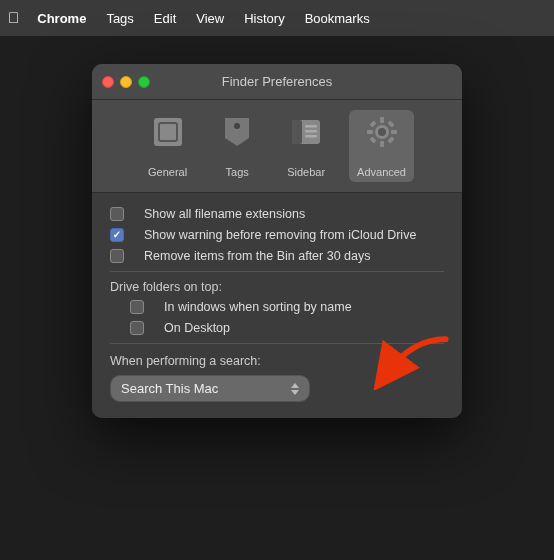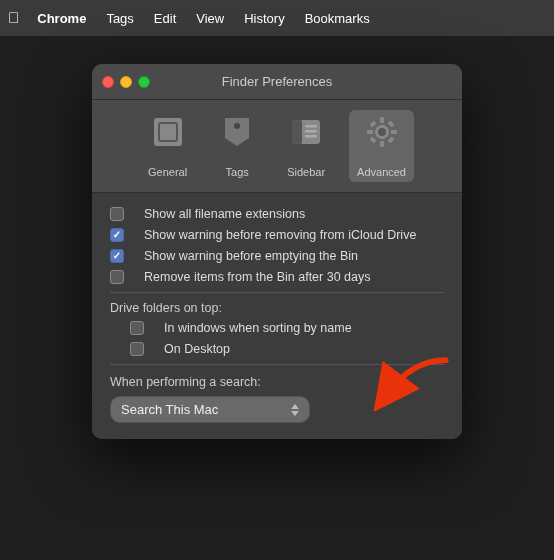--- a/index.html
+++ b/index.html
@@ -325,24 +325,20 @@
         <div class="cb"></div>
         <label>Show all filename extensions</label>
       </div>
 
 
       <div class="checkbox-row">
         <div class="cb checked"></div>
         <label>Show warning before removing from iCloud Drive</label>
       </div>
 
-      <div class="checkbox-row">
-        <div class="cb checked"></div>
-        <label>Show warning before emptying the Bin</label>
-      </div>
 
       <div class="checkbox-row">
         <div class="cb"></div>
         <label>Remove items from the Bin after 30 days</label>
       </div>
 
       <div class="divider"></div>
 
       <div class="section-label">Drive folders on top:</div>
 

